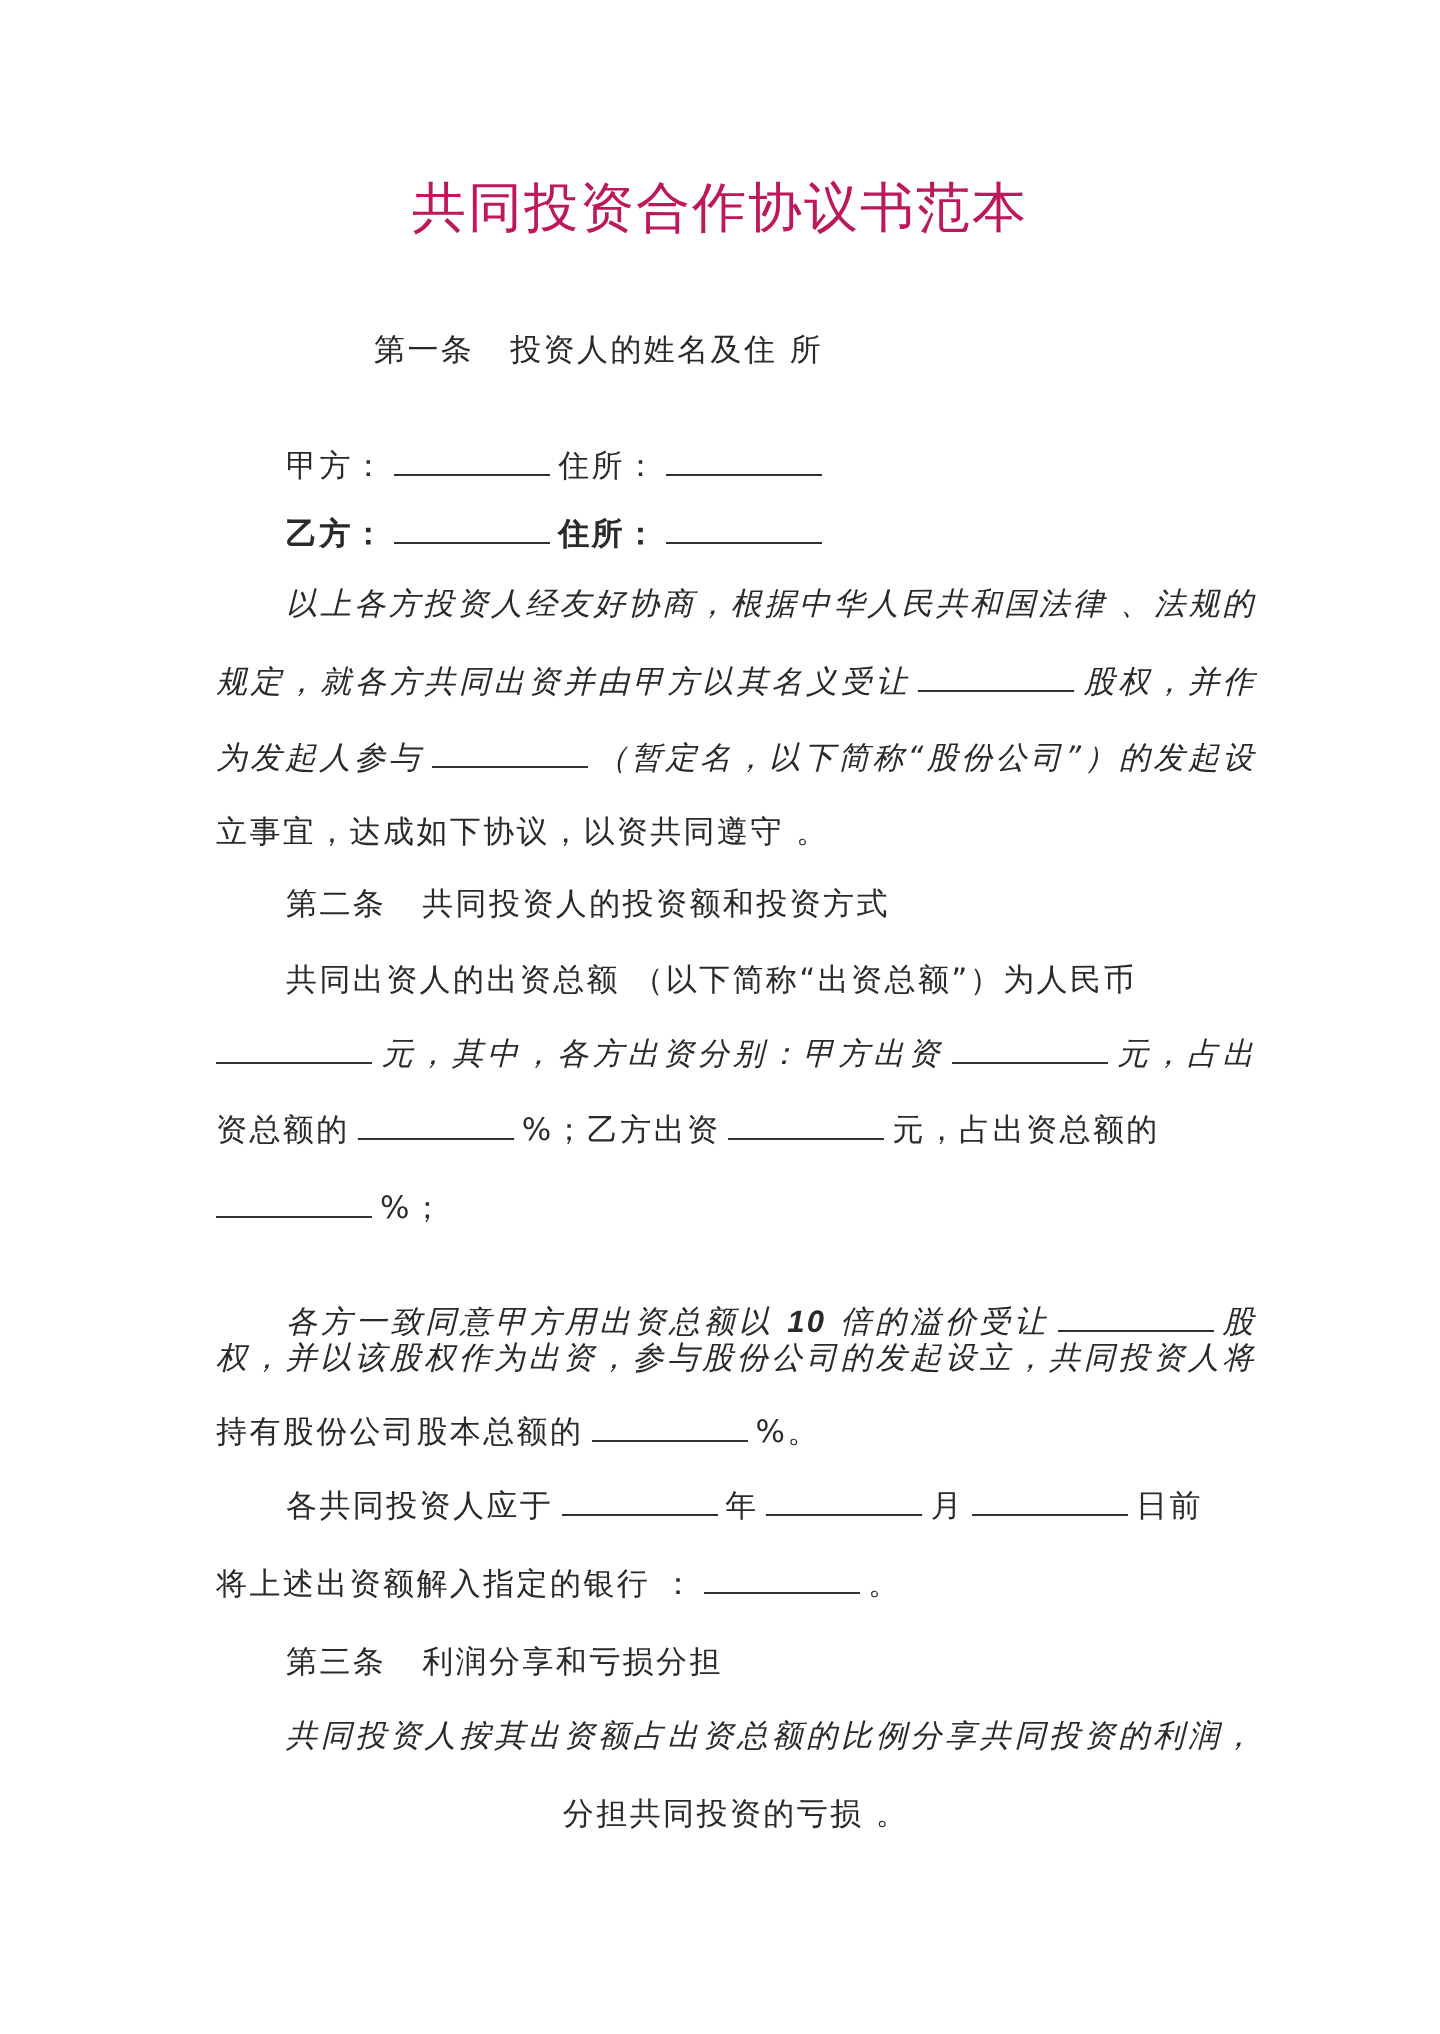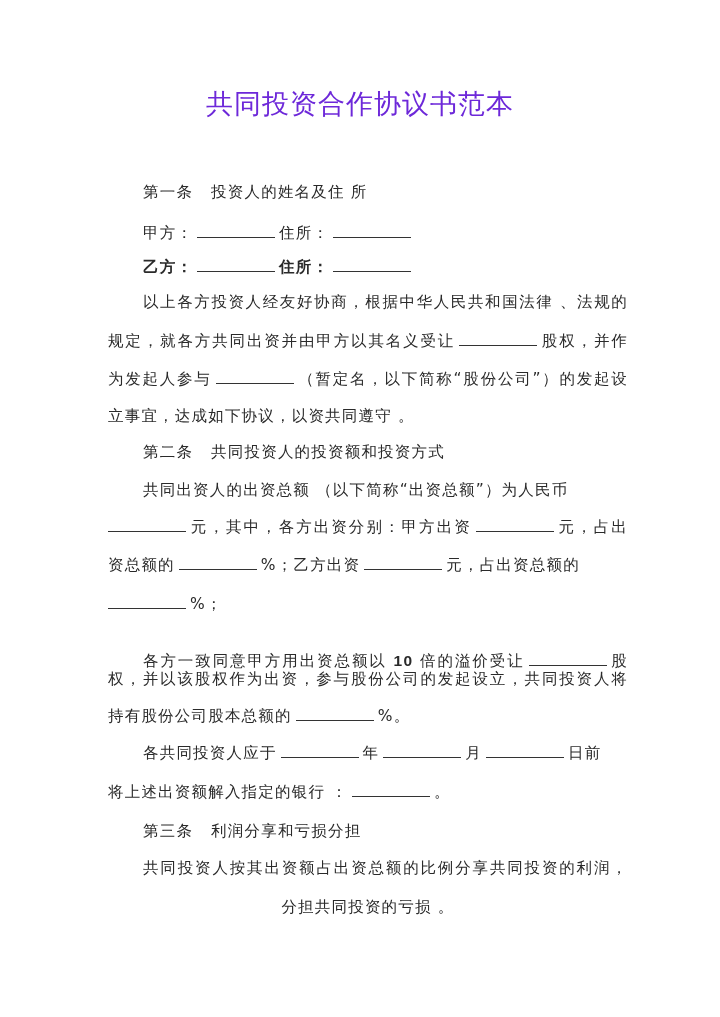--- a/index.html
+++ b/index.html
@@ -1,37 +1,37 @@
 <!DOCTYPE html>
 <html><head>
   <meta charset="utf-8">
   <style>
     html, body { margin: 0; padding: 0; background: #ffffff; }
     body { width: 720px; height: 1017px; position: relative; overflow: hidden;
            font-family: "DejaVu Sans", "Liberation Sans", sans-serif; color: #2a2a2a; }
     .title { position: absolute; left: 0; width: 720px; top: 86px; text-align: center;
              font-family: "DejaVu Serif", "Liberation Serif", serif; font-size: 27px;
-             letter-spacing: 1px; color: #6d28d9; }
+             letter-spacing: 1px; color: #be185d; }
     .line { position: absolute; left: 108px; width: 520px; font-size: 15.5px;
             line-height: 22px; white-space: nowrap; letter-spacing: 1.2px; }
     .indent { left: 143px; width: 485px; }
-    .justify { text-align: justify; text-align-last: justify; }
+    .justify { text-align: justify; text-align-last: justify; font-style: italic; }
     .blank { display: inline-block; width: 78px; border-bottom: 1px solid #333;
              height: 14px; vertical-align: baseline; margin: 0 4px; }
     .gap { display: inline-block; width: 18px; }
     .bold-num { font-weight: bold; font-family: "Liberation Sans", sans-serif; }
   </style>
 </head>
 <body>
 
 <div>
 
   <div class="title">共同投资合作协议书范本</div>
 
-  <div class="line indent" style="top:181px;">
+  <div class="line indent" style="top:164px;margin-left:44px;">
     <span>第一条</span><span class="gap"></span><span>投资人的姓名及住 所</span>
   </div>
   <div class="line indent" style="top:222px;">
     <span>甲方：</span><span class="blank"></span><span>住所：</span><span class="blank"></span>
   </div>
   <div class="line indent" style="top:256px;font-weight:bold;">
     <span>乙方：</span><span class="blank"></span><span>住所：</span><span class="blank"></span>
   </div>
 
   <div class="line indent justify" style="top:291px;">以上各方投资人经友好协商，根据中华人民共和国法律 、法规的</div>

